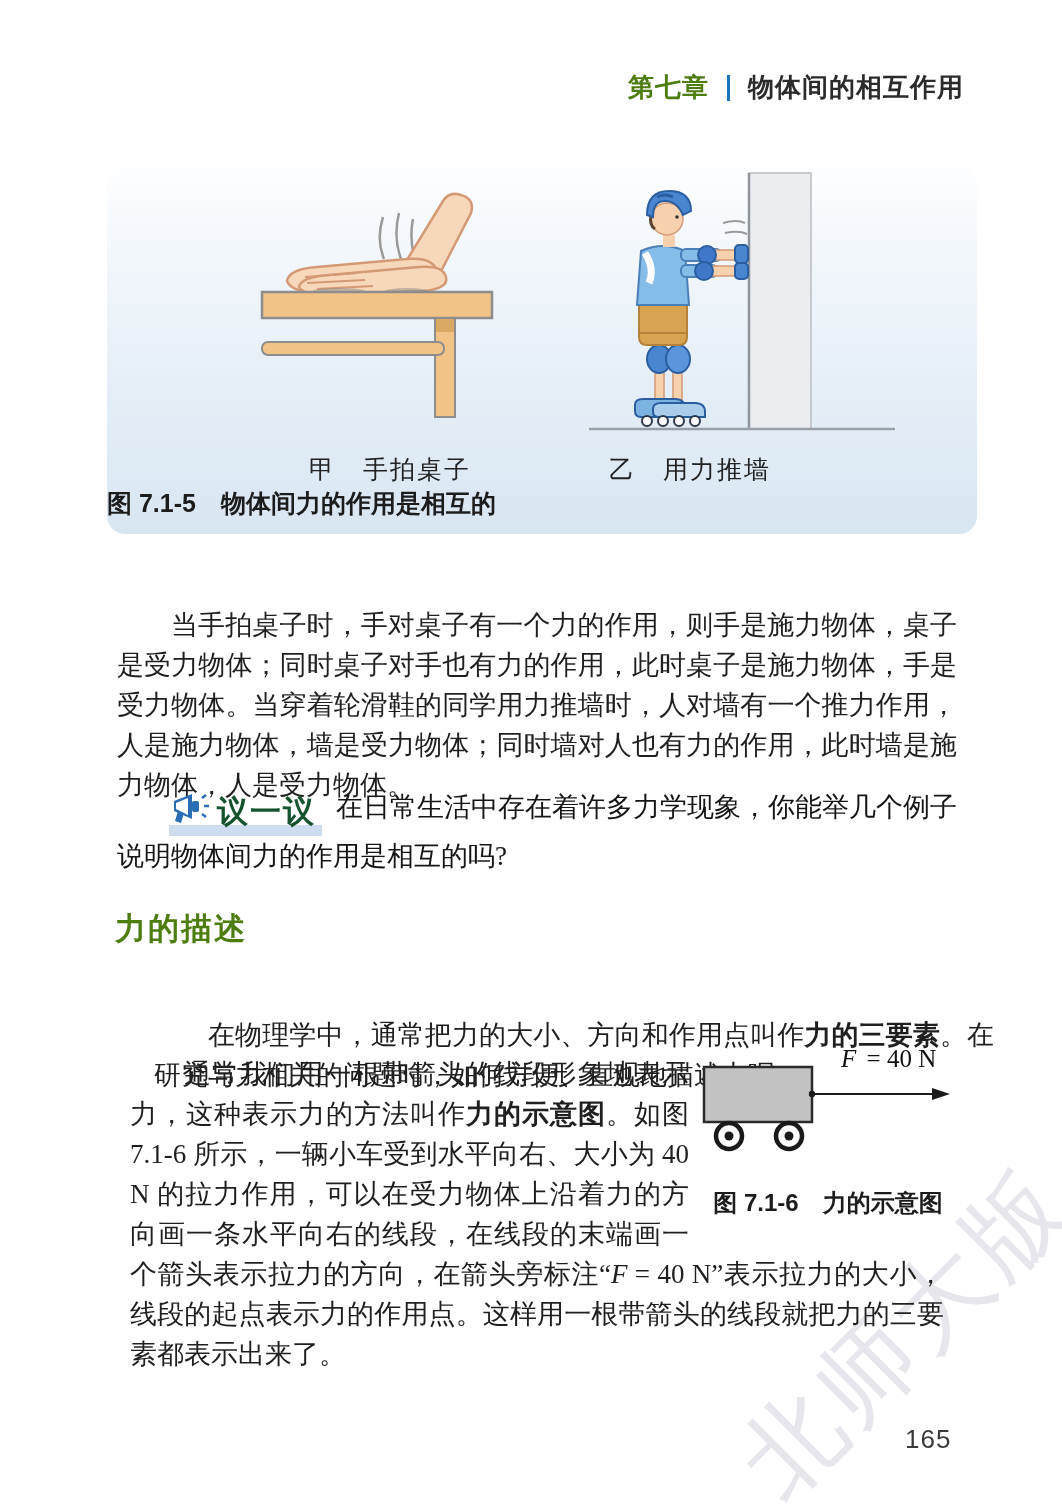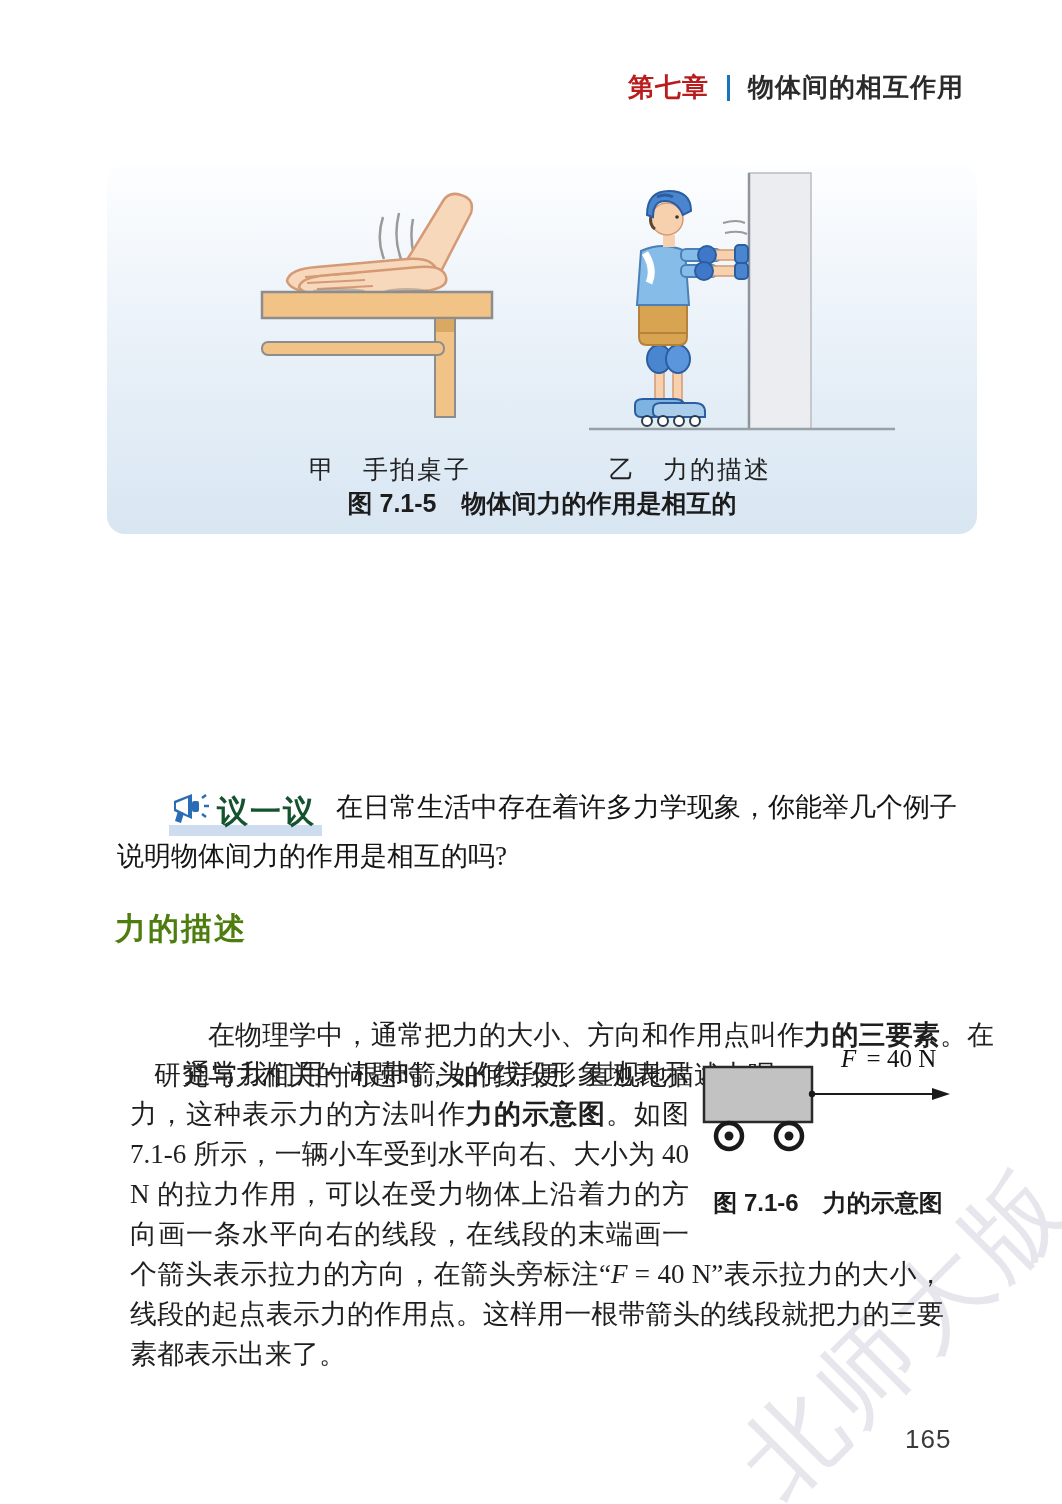--- a/index.html
+++ b/index.html
@@ -9,39 +9,39 @@
     font-family:"Liberation Serif","DejaVu Serif",serif;
     color:#1f1f1f;
   }
   
   .header{
     position:absolute; top:70px; right:98px;
     display:flex; align-items:center;
     font-family:"Liberation Sans","DejaVu Sans",sans-serif;
     font-weight:bold; font-size:26px; letter-spacing:1px;
   }
-  .header .chapter{color:#b91c1c;font-family:Liberation Serif, serif;}
+  .header .chapter{color:#4d7c0f;font-family:Liberation Serif, serif;}
   .header .divider{width:3px; height:26px; background:#1b73bb; margin:0 18px;}
   .header .title{color:#2b2b2b;}
   
   .figbox{
     position:absolute; top:165px; left:107px; width:870px; height:369px;
     border-radius:18px;
     background:linear-gradient(180deg,#fdfeff 0%,#eef4fa 35%,#d8e6f2 100%);
   }
   .figbox svg{position:absolute;}
   .fig-label{
     position:absolute; top:288px; width:230px; text-align:center;
     font-size:25px; color:#222; letter-spacing:2px;
     font-family:"Liberation Serif","DejaVu Serif",serif;
   }
   .fig-label.left{left:168px;}
   .fig-label.right{left:468px;}
   .figbox .caption{
-    position:absolute; top:322px; left:0; width:100%; text-align:center;
+    position:absolute; top:322px; left:0; width:100%; 
     font-family:"Liberation Sans","DejaVu Sans",sans-serif;
     font-weight:bold; font-size:25px; color:#1c1c1c;
   }
   
   .para{
     position:absolute; left:117px; width:840px;
     font-size:27px; line-height:40px; text-align:justify;
     text-justify:inter-ideograph;
   }
   .indent{text-indent:2em;}
@@ -197,24 +197,25 @@
         <circle cx="90" cy="48" r="16" fill="#f7d0ae" stroke="#d49a76" stroke-width="1.5"></circle>
         <circle cx="100" cy="46" r="1.8" fill="#333"></circle>
         <path d="M74,44 q-2,10 4,14" stroke="#5a4632" stroke-width="3" fill="none"></path>
 
         <path d="M70,44 q0,-24 22,-24 q22,0 22,20 l-8,4 q-6,-14 -18,-14 q-12,0 -12,16 Z" fill="#4a86cf" stroke="#2b5ea0" stroke-width="2"></path>
         <path d="M80,26 q8,-4 16,0" stroke="#2b5ea0" stroke-width="3" fill="none"></path>
       </g>
     </svg>
 
     <span class="fig-label left">甲　手拍桌子</span>
-    <span class="fig-label right">乙　力的描述</span>
+    <span class="fig-label right">乙　用力推墙</span>
     <div class="caption">图 7.1-5　物体间力的作用是相互的</div>
   </div>
 
+  <p class="para indent" style="top:578px;">当手拍桌子时，手对桌子有一个力的作用，则手是施力物体，桌子是受力物体；同时桌子对手也有力的作用，此时桌子是施力物体，手是受力物体。当穿着轮滑鞋的同学用力推墙时，人对墙有一个推力作用，人是施力物体，墙是受力物体；同时墙对人也有力的作用，此时墙是施力物体，人是受力物体。</p>
 
   <p class="discuss" style="top:760px;"><span class="discuss-label"><span class="bar"></span><svg width="42" height="34" viewBox="0 0 42 34">
         <path d="M3,9 L21,2 L21,27 L3,19 Z" fill="#2a6db5"></path>
         <path d="M5,11 L17,6 L17,23 L5,17 Z" fill="#ffffff"></path>
         <rect x="21" y="9" width="7" height="11" rx="2" fill="#2a6db5"></rect>
         <path d="M7,19 l-3,10 l6,2 l3,-10 Z" fill="#2a6db5"></path>
         <g stroke="#2a6db5" stroke-width="2.5" fill="none">
           <path d="M31,6 l4,-3"></path>
             <path d="M33,14 h5"></path>
             <path d="M31,22 l4,3"></path>

